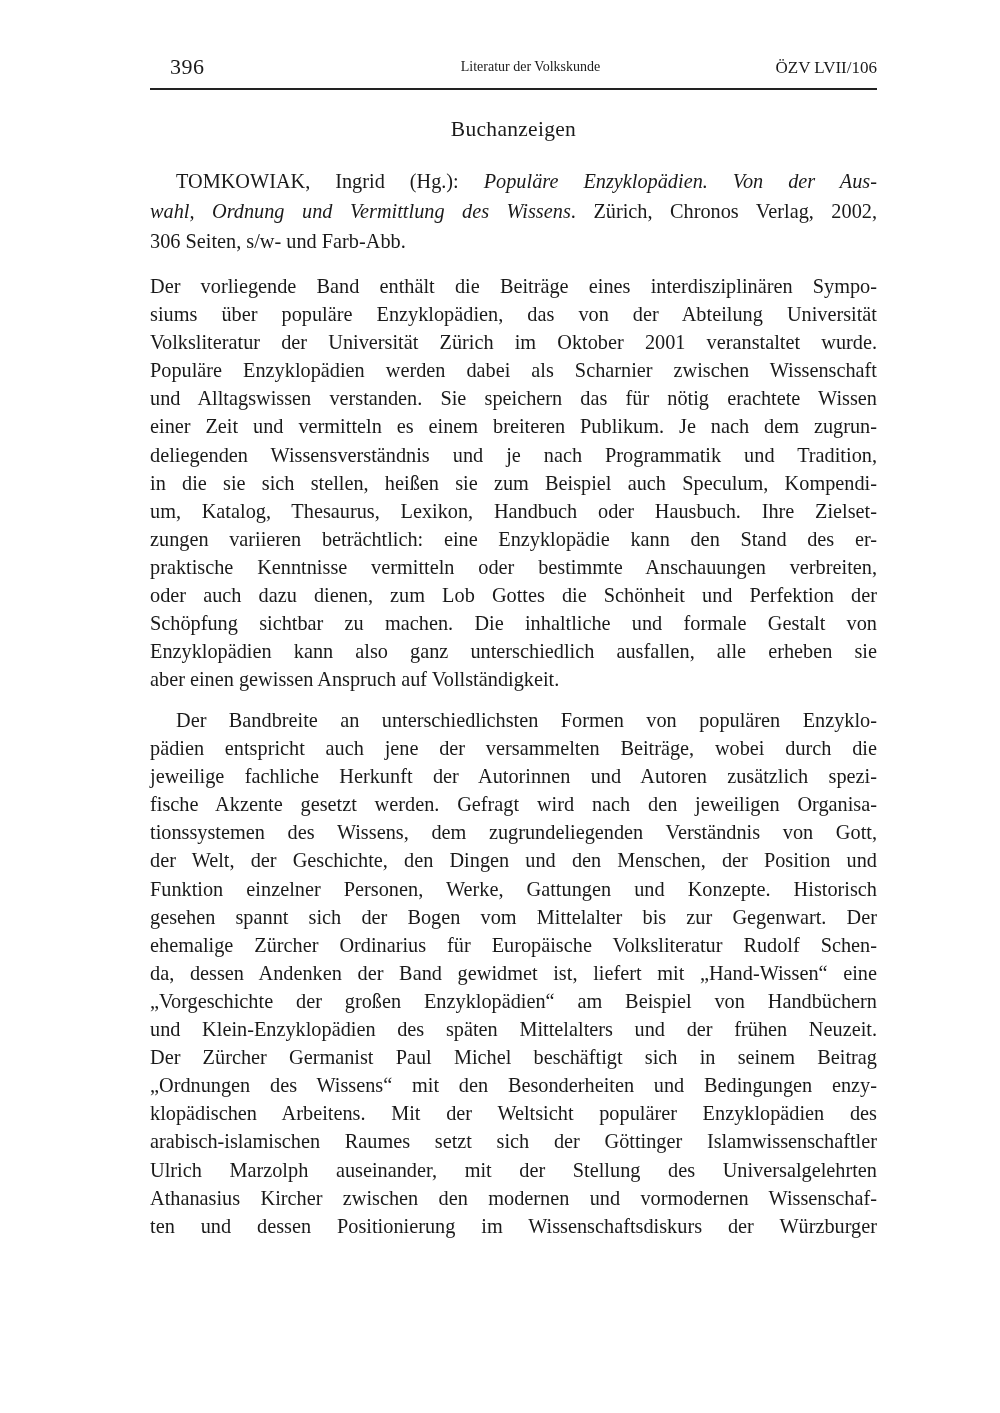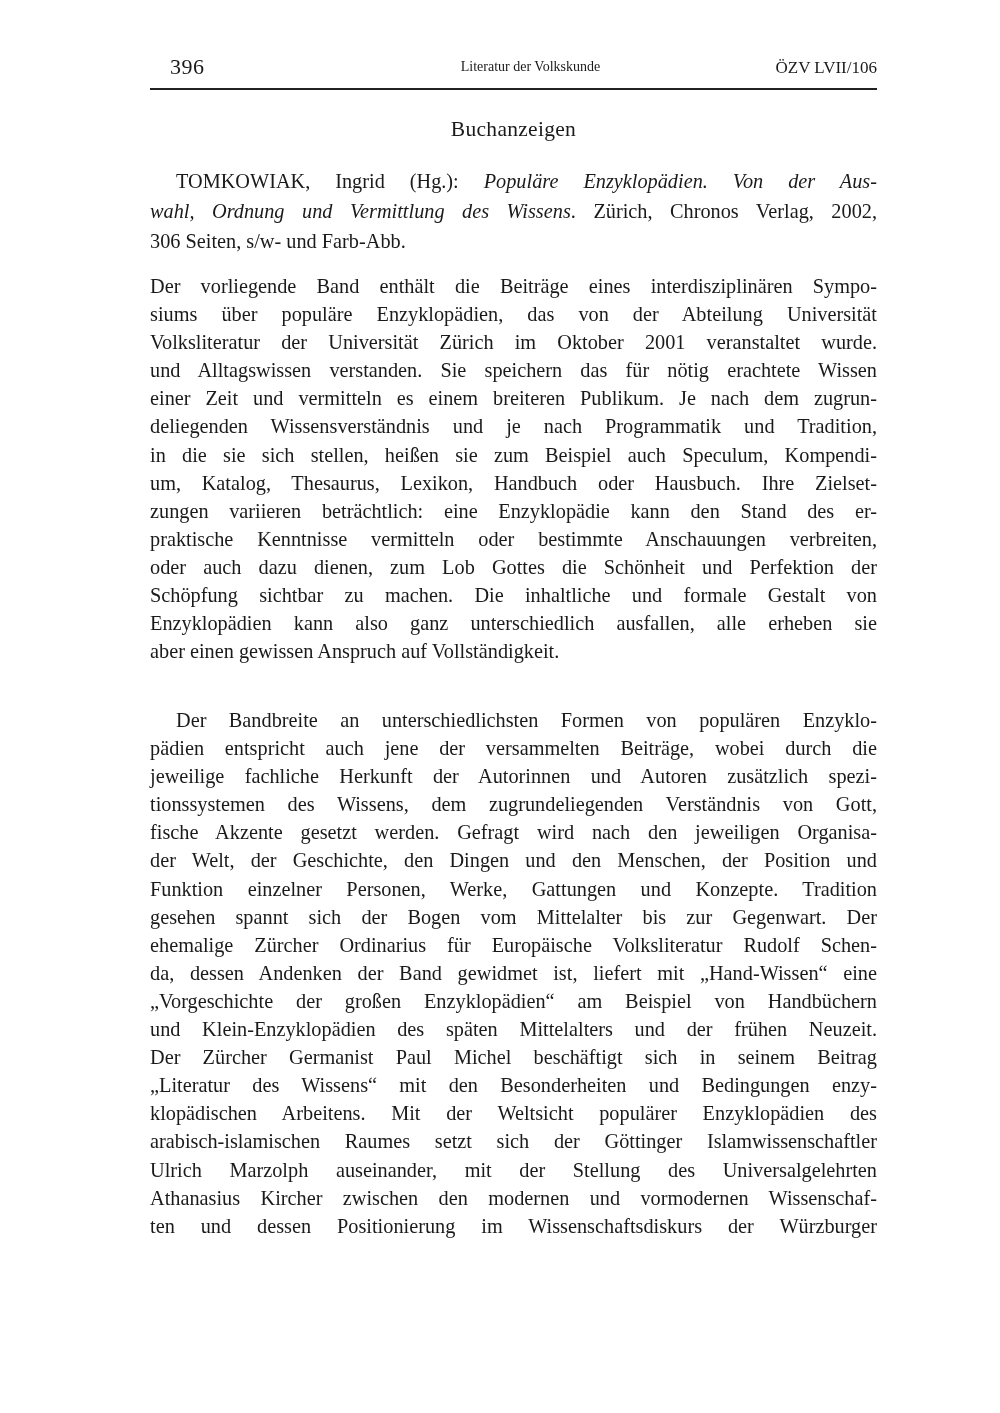--- a/index.html
+++ b/index.html
@@ -38,45 +38,46 @@
 <div class="block citation">
   <span class="line indent"><span>TOMKOWIAK, Ingrid (Hg.): </span><i>Populäre Enzyklopädien. Von der Aus-</i></span>
   <span class="line"><i>wahl, Ordnung und Vermittlung des Wissens</i><span>. Zürich, Chronos Verlag, 2002,</span></span>
   <span class="line last">306 Seiten, s/w- und Farb-Abb.</span>
 </div>
 
 <div class="block para1" id="p1">
     <span class="line">Der vorliegende Band enthält die Beiträge eines interdisziplinären Sympo-</span>
     <span class="line">siums über populäre Enzyklopädien, das von der Abteilung Universität</span>
     <span class="line">Volksliteratur der Universität Zürich im Oktober 2001 veranstaltet wurde.</span>
+    <span class="line">Populäre Enzyklopädien werden dabei als Scharnier zwischen Wissenschaft</span>
     <span class="line">und Alltagswissen verstanden. Sie speichern das für nötig erachtete Wissen</span>
     <span class="line">einer Zeit und vermitteln es einem breiteren Publikum. Je nach dem zugrun-</span>
     <span class="line">deliegenden Wissensverständnis und je nach Programmatik und Tradition,</span>
     <span class="line">in die sie sich stellen, heißen sie zum Beispiel auch Speculum, Kompendi-</span>
     <span class="line">um, Katalog, Thesaurus, Lexikon, Handbuch oder Hausbuch. Ihre Zielset-</span>
     <span class="line">zungen variieren beträchtlich: eine Enzyklopädie kann den Stand des er-</span>
     <span class="line">praktische Kenntnisse vermitteln oder bestimmte Anschauungen verbreiten,</span>
     <span class="line">oder auch dazu dienen, zum Lob Gottes die Schönheit und Perfektion der</span>
     <span class="line">Schöpfung sichtbar zu machen. Die inhaltliche und formale Gestalt von</span>
     <span class="line">Enzyklopädien kann also ganz unterschiedlich ausfallen, alle erheben sie</span>
     <span class="line last">aber einen gewissen Anspruch auf Vollständigkeit.</span>
   </div>
 <div class="block para2" id="p2">
     <span class="line indent">Der Bandbreite an unterschiedlichsten Formen von populären Enzyklo-</span>
     <span class="line">pädien entspricht auch jene der versammelten Beiträge, wobei durch die</span>
     <span class="line">jeweilige fachliche Herkunft der Autorinnen und Autoren zusätzlich spezi-</span>
+    <span class="line">fische Akzente gesetzt werden. Gefragt wird nach den jeweiligen Organisa-</span>
     <span class="line">tionssystemen des Wissens, dem zugrundeliegenden Verständnis von Gott,</span>
-    <span class="line">fische Akzente gesetzt werden. Gefragt wird nach den jeweiligen Organisa-</span>
     <span class="line">der Welt, der Geschichte, den Dingen und den Menschen, der Position und</span>
-    <span class="line">Funktion einzelner Personen, Werke, Gattungen und Konzepte. Tradition</span>
+    <span class="line">Funktion einzelner Personen, Werke, Gattungen und Konzepte. Historisch</span>
     <span class="line">gesehen spannt sich der Bogen vom Mittelalter bis zur Gegenwart. Der</span>
     <span class="line">ehemalige Zürcher Ordinarius für Europäische Volksliteratur Rudolf Schen-</span>
     <span class="line">da, dessen Andenken der Band gewidmet ist, liefert mit „Hand-Wissen“ eine</span>
     <span class="line">„Vorgeschichte der großen Enzyklopädien“ am Beispiel von Handbüchern</span>
     <span class="line">und Klein-Enzyklopädien des späten Mittelalters und der frühen Neuzeit.</span>
     <span class="line">Der Zürcher Germanist Paul Michel beschäftigt sich in seinem Beitrag</span>
-    <span class="line">„Literatur des Wissens“ mit den Besonderheiten und Bedingungen enzy-</span>
+    <span class="line">„Ordnungen des Wissens“ mit den Besonderheiten und Bedingungen enzy-</span>
     <span class="line">klopädischen Arbeitens. Mit der Weltsicht populärer Enzyklopädien des</span>
     <span class="line">arabisch-islamischen Raumes setzt sich der Göttinger Islamwissenschaftler</span>
     <span class="line">Ulrich Marzolph auseinander, mit der Stellung des Universalgelehrten</span>
     <span class="line">Athanasius Kircher zwischen den modernen und vormodernen Wissenschaf-</span>
     <span class="line">ten und dessen Positionierung im Wissenschaftsdiskurs der Würzburger</span>
   </div>
 
 </body></html>

